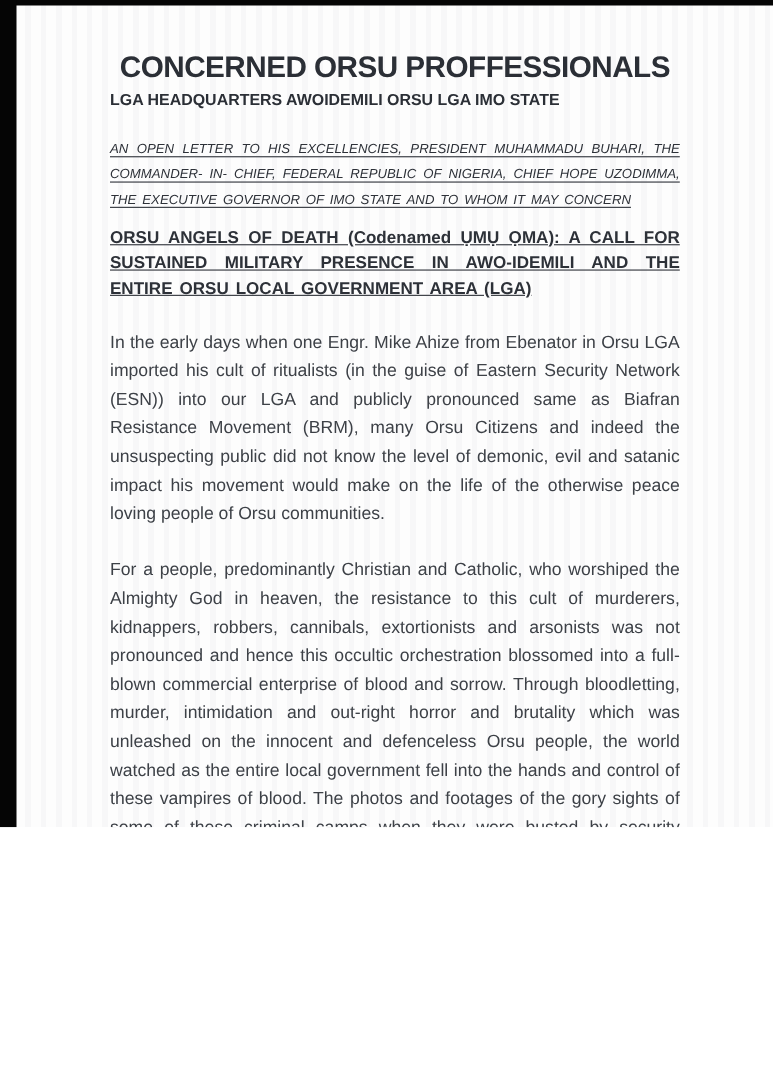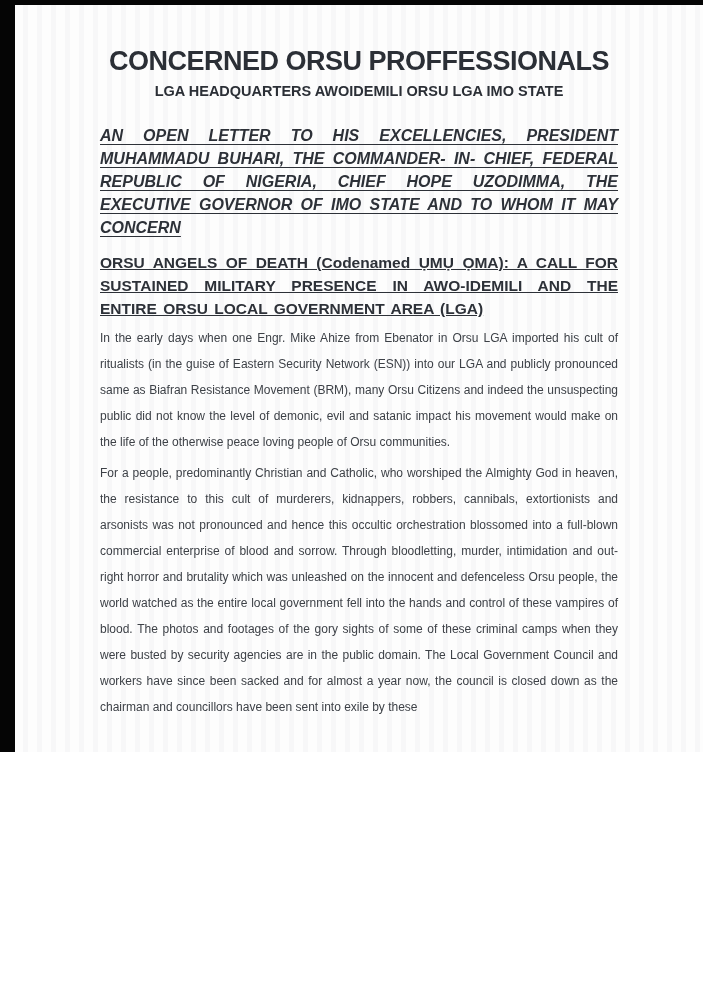--- a/index.html
+++ b/index.html
@@ -34,51 +34,50 @@
     margin: 0;
     text-align: center;
     font-size: 27px;
     font-weight: 700;
     letter-spacing: -0.5px;
     color: #2b2f36;
     line-height: 34px;
   }
   h2.org-subtitle {
     margin: 4px 0 0 0;
-    text-align: center;
     font-size: 14.5px;
     font-weight: 700;
     color: #2b2f36;
     line-height: 18px;
   }
   h3.open-letter {
     margin: 24px 0 0 0;
-    font-size: 16px;
-    font-weight: 700;
+    font-size: 12px;
+    font-weight: 400;
     font-style: italic;
     text-align: justify;
     text-decoration: underline;
     text-underline-offset: 3px;
     color: #2d3138;
     line-height: 23px;
     word-spacing: 2px;
   }
   h4.subject {
     margin: 12px 0 0 0;
     font-size: 15.5px;
     font-weight: 700;
     text-align: justify;
     color: #2d3138;
     line-height: 23px;
     word-spacing: 2px;
     text-decoration: underline;
   }
   p.body-para {
-    margin: 5px 0 0 0;
-    font-size: 12px;
+    margin: 25px 0 0 0;
+    font-size: 16px;
     text-align: justify;
     color: #3d4147;
     line-height: 26px;
   }
 </style>
 </head>
 <body>
 
 <div class="scan">
   <div class="edge top"></div>

